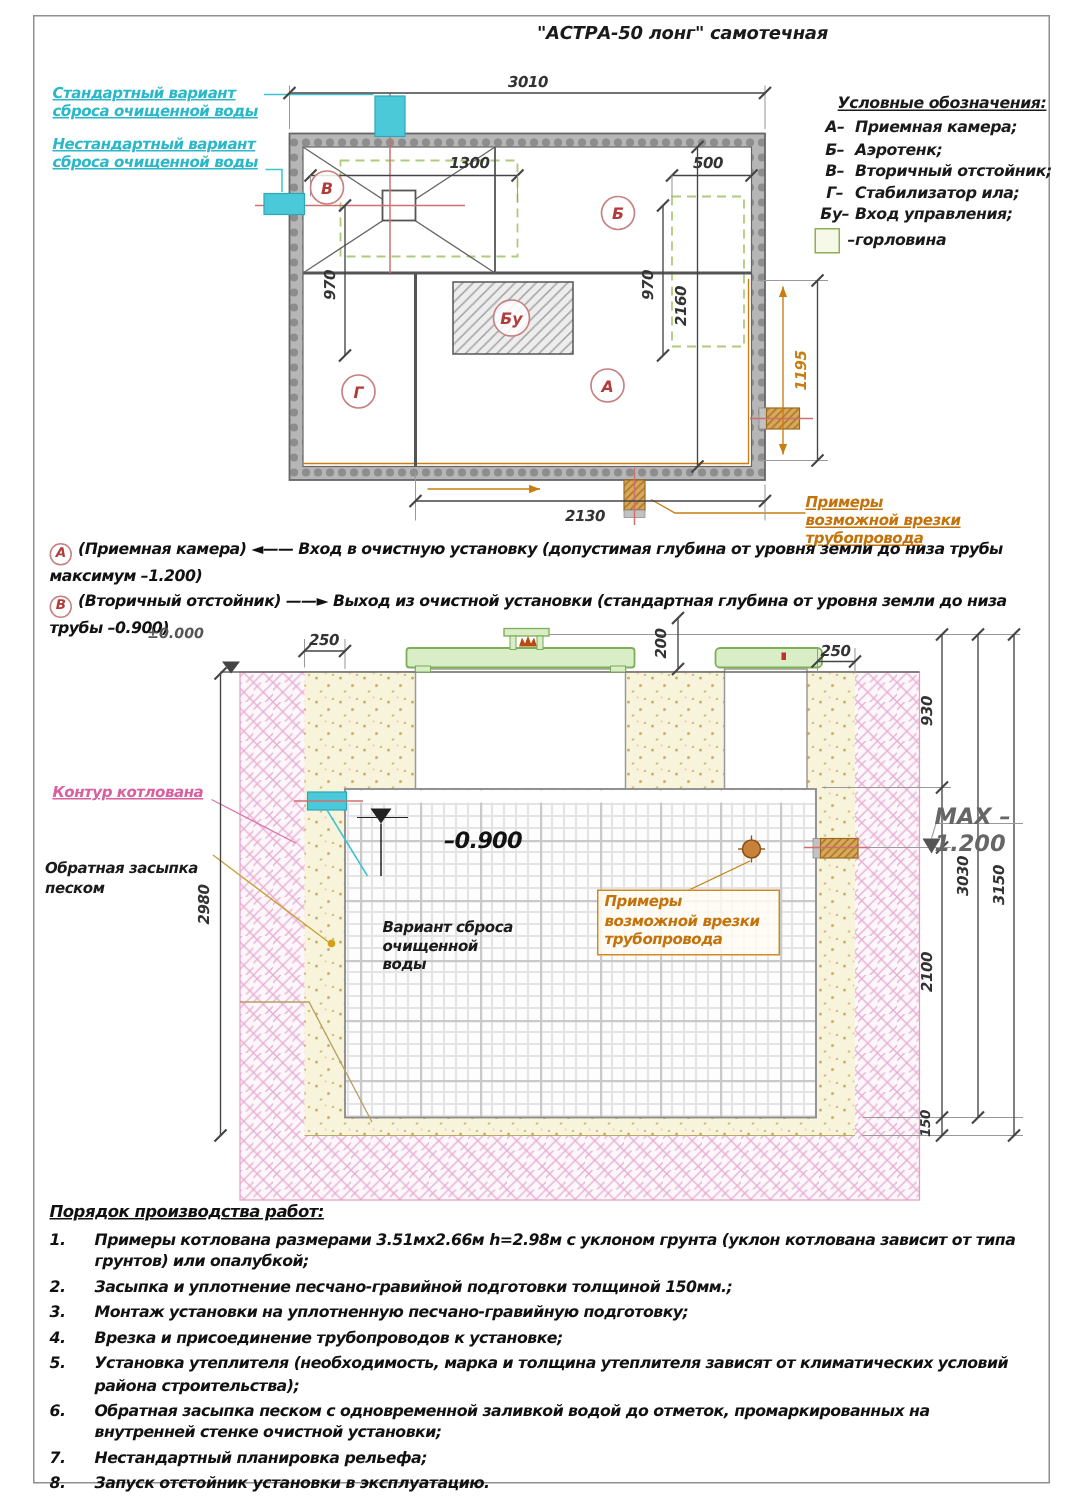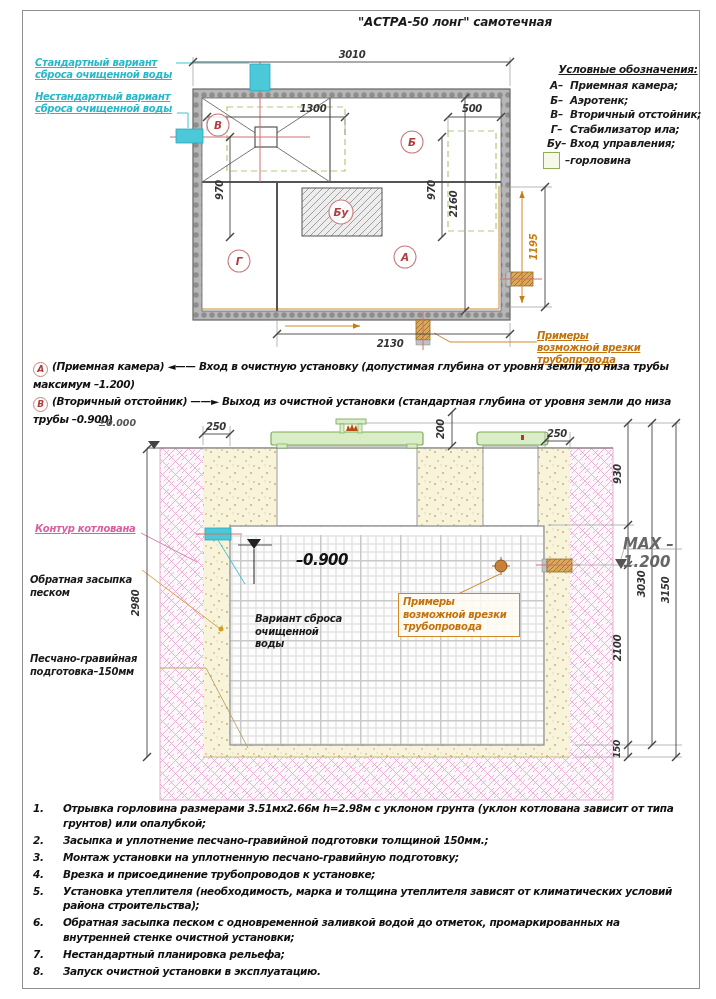--- a/index.html
+++ b/index.html
@@ -330,30 +330,30 @@
   <div class="abs lbl it orange und" style="left:537px;top:330px;width:112px;">Примеры возможной врезки трубопровода</div>
 
   <div class="abs notes it">
     <div class="note"><span class="nmark">А</span><span>(Приемная камера) ◄—— Вход в очистную установку (допустимая глубина от уровня земли до низа трубы максимум –1.200)</span></div>
     <div class="note"><span class="nmark">В</span><span>(Вторичный отстойник) ——► Выход из очистной установки (стандартная глубина от уровня земли до низа трубы –0.900)</span></div>
   </div>
 
   <div class="abs zero it" style="left:98px;top:417px;width:44px;">±0.000</div>
   <div class="abs sec-lbl it pink und" style="left:35px;top:523px;width:110px;">Контур котлована</div>
   <div class="abs sec-lbl it" style="left:30px;top:574px;width:112px;">Обратная засыпка песком</div>
-  <div class="abs sec-lbl it" style="left:30px;top:653px;width:138px;">Песчано-гравийная подготовка–150мм</div>
   <div class="abs m0900 it" style="left:260px;top:551px;margin-left:36px;">–0.900</div>
   <div class="abs sec-lbl it cyan" style="left:255px;top:585px;width:94px;margin-top:28px;">Вариант сброса очищенной воды</div>
   <div class="abs sec-lbl it orange obox" style="left:398px;top:593px;width:112px;">Примеры возможной врезки трубопровода</div>
   <div class="abs maxl it" style="left:623px;top:535px;width:62px;">MAX –1.200</div>
 
   <div class="abs wl it">
+    <div class="ttl">Порядок производства работ:</div>
     <div class="wl-row">
         <span class="wl-num">1.</span>
-        <span class="wl-txt">Отрывка горловина размерами 3.51мх2.66м h=2.98м с уклоном грунта (уклон котлована зависит от типа грунтов) или опалубкой;</span>
+        <span class="wl-txt">Примеры котлована размерами 3.51мх2.66м h=2.98м с уклоном грунта (уклон котлована зависит от типа грунтов) или опалубкой;</span>
       </div>
     <div class="wl-row">
         <span class="wl-num">2.</span>
         <span class="wl-txt">Засыпка и уплотнение песчано-гравийной подготовки толщиной 150мм.;</span>
       </div>
     <div class="wl-row">
         <span class="wl-num">3.</span>
         <span class="wl-txt">Монтаж установки на уплотненную песчано-гравийную подготовку;</span>
       </div>
     <div class="wl-row">
@@ -367,16 +367,16 @@
     <div class="wl-row">
         <span class="wl-num">6.</span>
         <span class="wl-txt">Обратная засыпка песком с одновременной заливкой водой до отметок, промаркированных на внутренней стенке очистной установки;</span>
       </div>
     <div class="wl-row">
         <span class="wl-num">7.</span>
         <span class="wl-txt">Нестандартный планировка рельефа;</span>
       </div>
     <div class="wl-row">
         <span class="wl-num">8.</span>
-        <span class="wl-txt">Запуск очистной установки в эксплуатацию.</span>
+        <span class="wl-txt">Запуск отстойник установки в эксплуатацию.</span>
       </div>
   </div>
 </div>
 
 </body></html>

